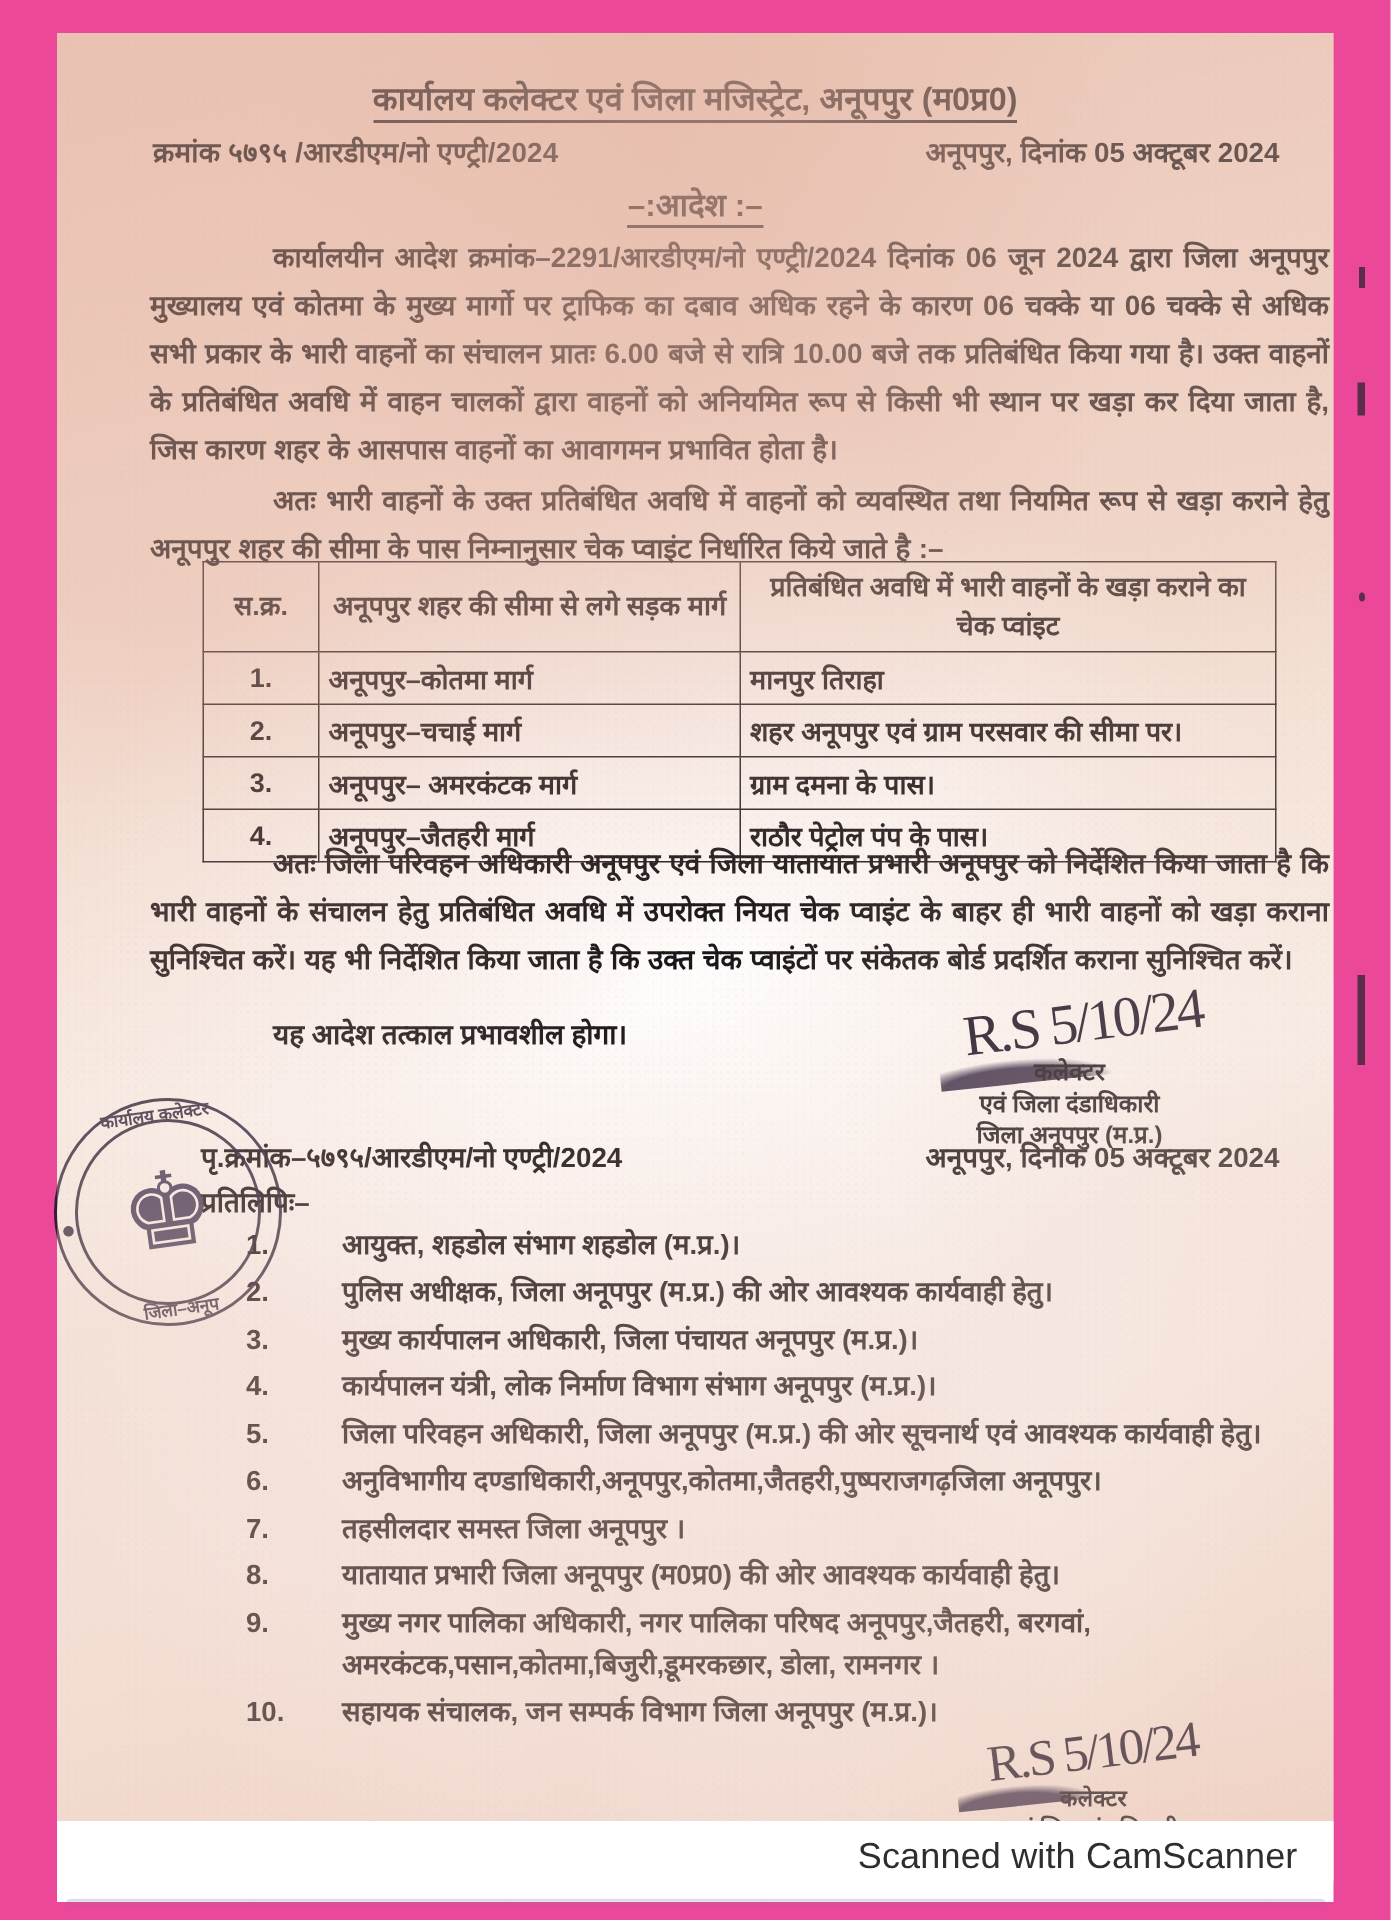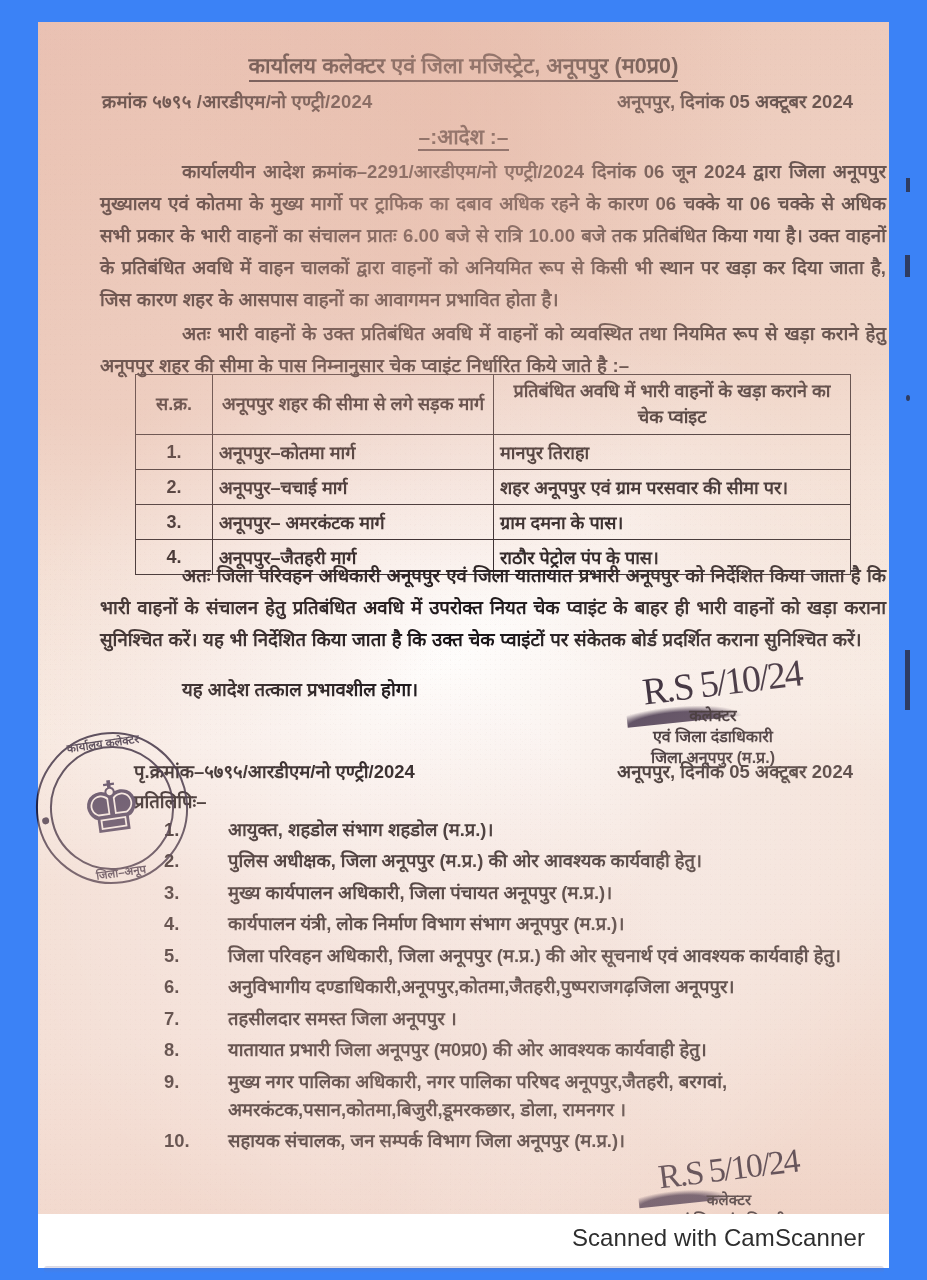--- a/index.html
+++ b/index.html
@@ -7,21 +7,21 @@
     margin: 0;
     padding: 0;
     background: #edebf1;
     font-family: "Liberation Sans", "DejaVu Sans", sans-serif;
   }
   #page {
     position: relative;
     width: 927px;
     height: 1280px;
     margin: 0 auto;
-    background: #3b82f6;
+    background: #ec4899;
     overflow: hidden;
   }
 
   
   .sheet {
     position: absolute;
     left: 38px;
     top: 22px;
     width: 851px;
     height: 1232px;

